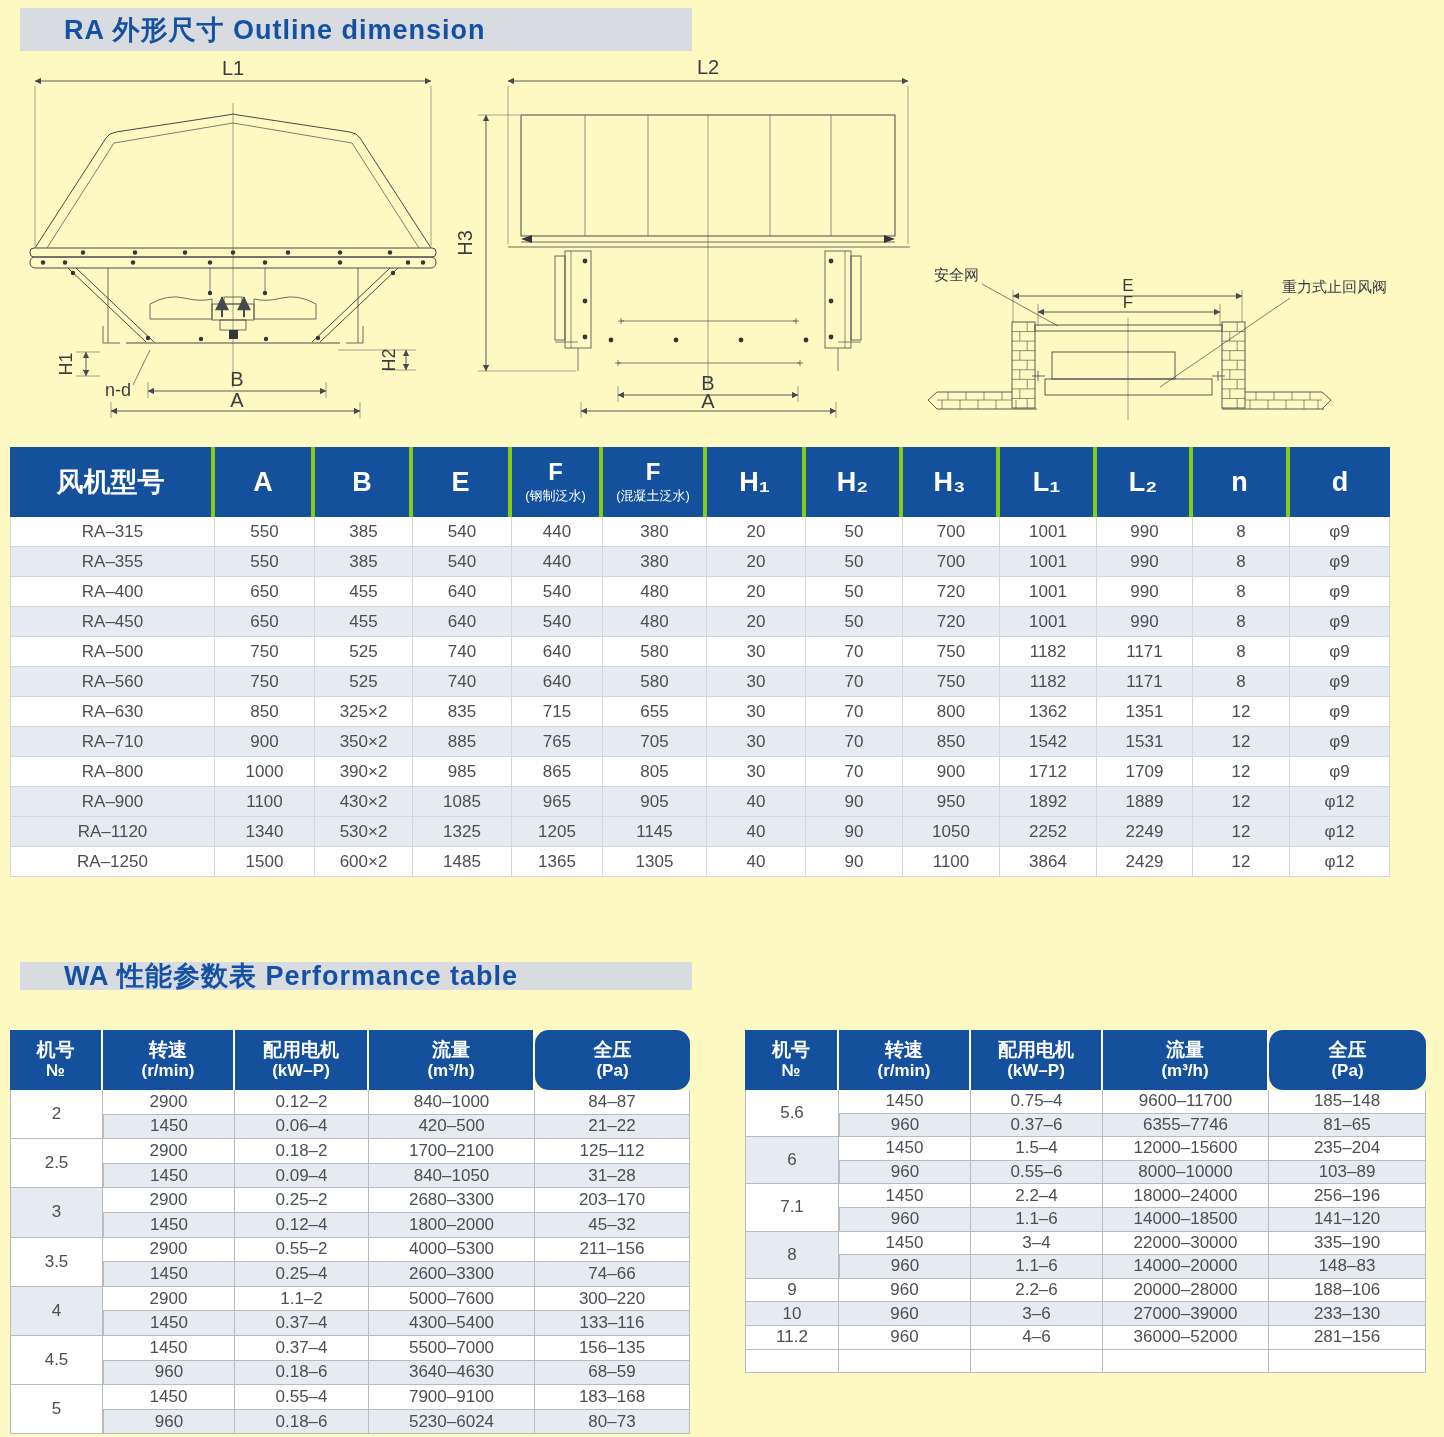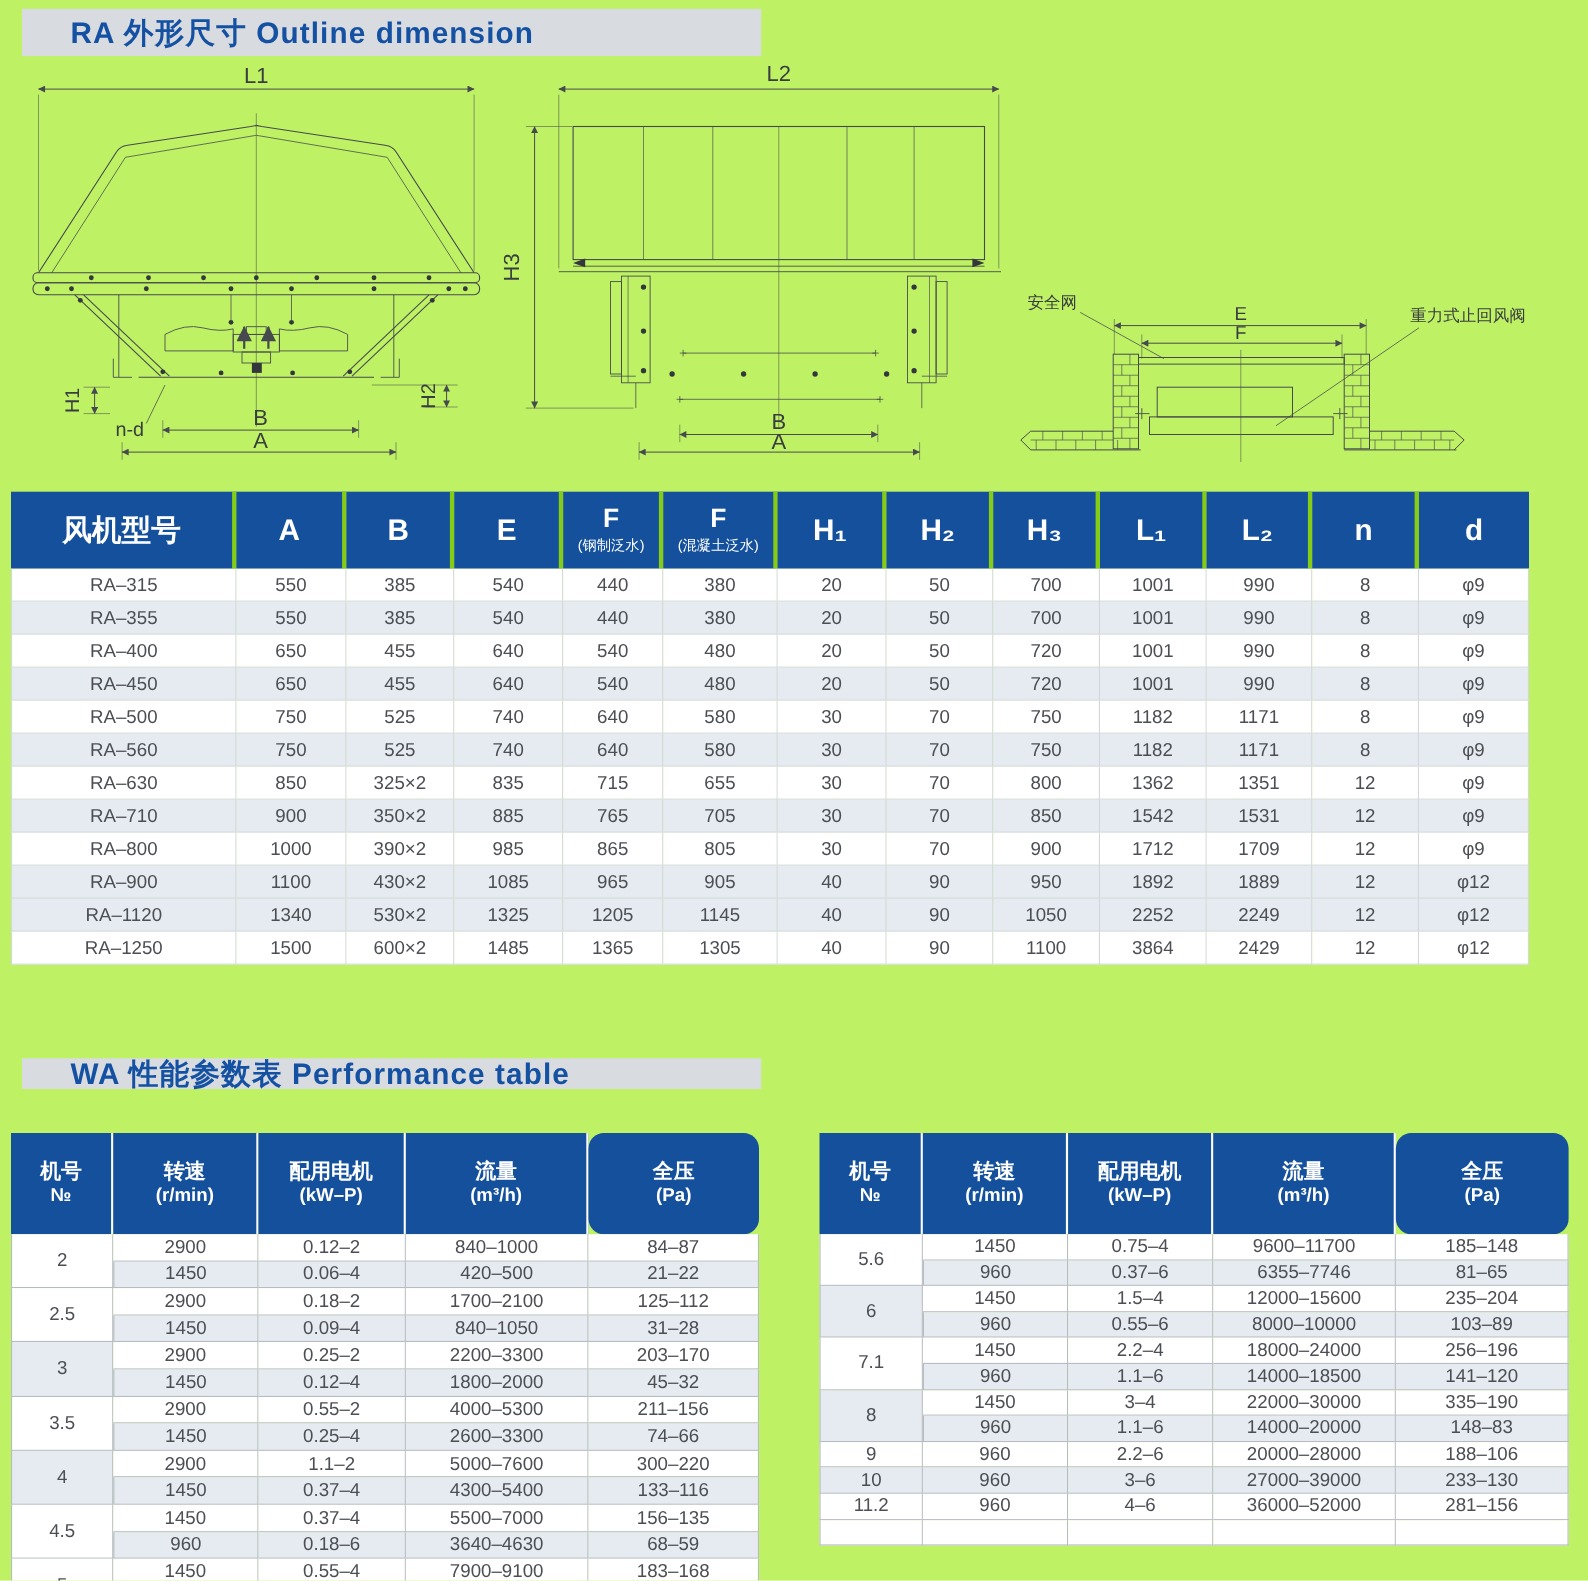--- a/index.html
+++ b/index.html
@@ -1,16 +1,16 @@
 <!DOCTYPE html>
 <html><head>
 <meta charset="utf-8">
 <style>
   html,body{margin:0;padding:0;background:#fff;}
-  .page{position:relative;width:1444px;height:1437px;background:#bef264;overflow:hidden;
+  .page{position:relative;width:1444px;height:1437px;background:#fef9c3;overflow:hidden;
         font-family:"Liberation Sans","DejaVu Sans",sans-serif;color:#4b4e53;}
   .section-title{position:absolute;background:#d8dbdf;color:#1551a3;font-weight:bold;
         font-size:27px;display:flex;align-items:center;padding-left:44px;letter-spacing:1px;box-sizing:border-box;}
   #title1{left:20px;top:8px;width:672px;height:43px;}
   #title2{left:20px;top:962px;width:672px;height:28px;}
 
   .drawing{position:absolute;}
   svg text{font-family:"Liberation Sans","DejaVu Sans",sans-serif;fill:#3a3d40;stroke:none;}
 
   
@@ -22,21 +22,21 @@
   #dim-table .hs{font-size:13px;font-weight:normal;margin-top:3px;}
   #dim-table td{height:29px;text-align:center;font-size:17px;color:#4b4e53;
         border-right:1px solid #d3d7db;border-bottom:1px solid #d3d7db;padding:0;background:#fff;}
   #dim-table td:first-child{border-left:1px solid #d3d7db;}
   #dim-table tr.alt td{background:#e6ebf1;}
 
   
   .perf{position:absolute;border-collapse:separate;border-spacing:0;table-layout:fixed;}
   #perf-left{left:10px;top:1030px;width:680px;}
   #perf-right{left:745px;top:1030px;width:681px;}
-  .perf th{background:#14509b;color:#fff;height:60px;border-right:2px solid #fff;vertical-align:middle;padding:16px;}
+  .perf th{background:#14509b;color:#fff;height:60px;border-right:2px solid #fff;vertical-align:middle;padding:0;}
   .perf th:last-child{border-right:none;border-radius:14px;}
   .perf .p1{font-size:19px;font-weight:bold;line-height:1.15;}
   .perf .p2{font-size:17px;font-weight:bold;line-height:1.15;}
   .perf td{text-align:center;font-size:17px;color:#4b4e53;background:#fff;
         border-right:1px solid #b7bcc2;border-bottom:1px solid #b7bcc2;padding:0;}
   .perf td:first-child{border-left:1px solid #b7bcc2;}
   #perf-left td{height:23.6px;}
   #perf-right td{height:22.6px;}
   .perf td.sh{background:#e6ebf1;}
   .perf td.no{font-size:17px;}
@@ -616,21 +616,21 @@
         <tr>
           <td class="dv sh">1450</td>
           <td class="dv sh">0.09–4</td>
           <td class="dv sh">840–1050</td>
           <td class="dv sh">31–28</td>
         </tr>
         <tr>
           <td class="no sh" rowspan="2">3</td>
           <td class="dv">2900</td>
           <td class="dv">0.25–2</td>
-          <td class="dv">2200–3300</td>
+          <td class="dv">2680–3300</td>
           <td class="dv">203–170</td>
         </tr>
         <tr>
           <td class="dv sh">1450</td>
           <td class="dv sh">0.12–4</td>
           <td class="dv sh">1800–2000</td>
           <td class="dv sh">45–32</td>
         </tr>
         <tr>
           <td class="no" rowspan="2">3.5</td>

